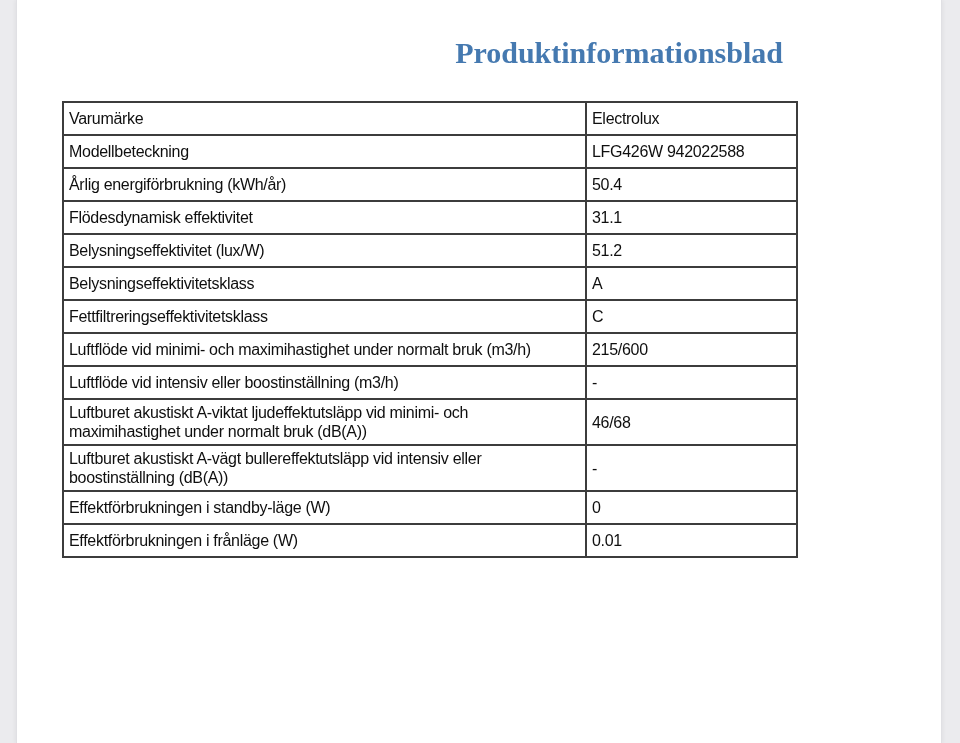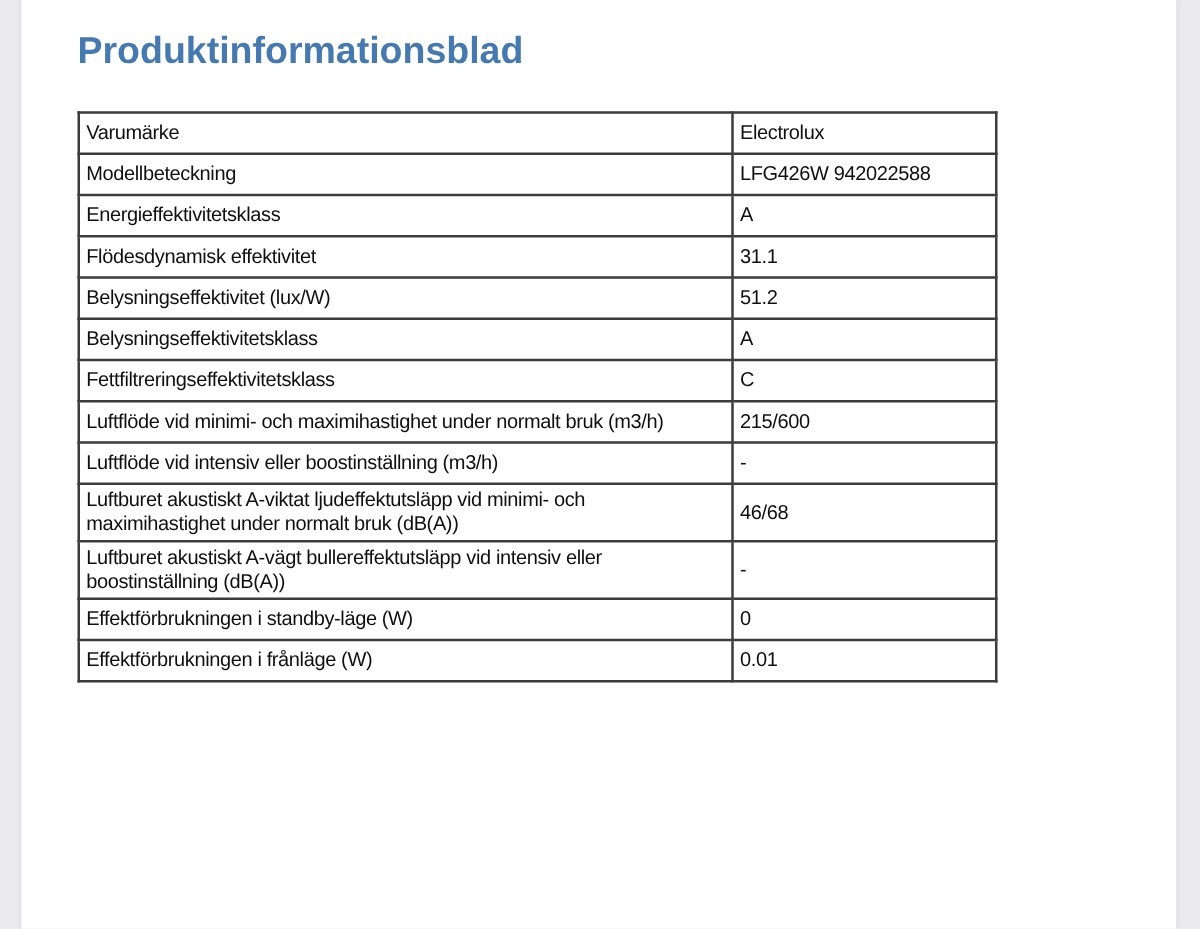--- a/index.html
+++ b/index.html
@@ -18,28 +18,29 @@
     width: 924px;
     height: 743px;
     background: #ffffff;
     box-shadow: 0 0 0 1px #e0e0e4, 2px 0 4px rgba(0,0,0,0.05), -2px 0 4px rgba(0,0,0,0.05);
   }
   .content {
     margin-left: 45px;
     width: 733px;
   }
   .doc-title {
-    margin: 0;
+    margin: 12px;
     padding-top: 24px;
     height: 40px;
-    text-align: left;
+    text-align: right;
     font-size: 30px;
     font-weight: bold;
     color: #4579b0;
     letter-spacing: 0px;
+    font-family: Liberation Serif, serif;
   }
   table.spec-table {
     margin-top: 25px;
     width: 733px;
     border-collapse: collapse;
     table-layout: fixed;
     border-radius: 18px;
   }
   table.spec-table td {
     border: 2px solid #3c3c3c;
@@ -65,22 +66,22 @@
       <tbody>
           <tr>
             <td class="label-cell">Varumärke</td>
             <td class="value-cell">Electrolux</td>
           </tr>
           <tr>
             <td class="label-cell">Modellbeteckning</td>
             <td class="value-cell">LFG426W 942022588</td>
           </tr>
           <tr>
-            <td class="label-cell">Energieffektivitetsklass</td>
-            <td class="value-cell">A</td>
+            <td class="label-cell">Årlig energiförbrukning (kWh/år)</td>
+            <td class="value-cell">50.4</td>
           </tr>
           <tr>
             <td class="label-cell">Flödesdynamisk effektivitet</td>
             <td class="value-cell">31.1</td>
           </tr>
           <tr>
             <td class="label-cell">Belysningseffektivitet (lux/W)</td>
             <td class="value-cell">51.2</td>
           </tr>
           <tr>

